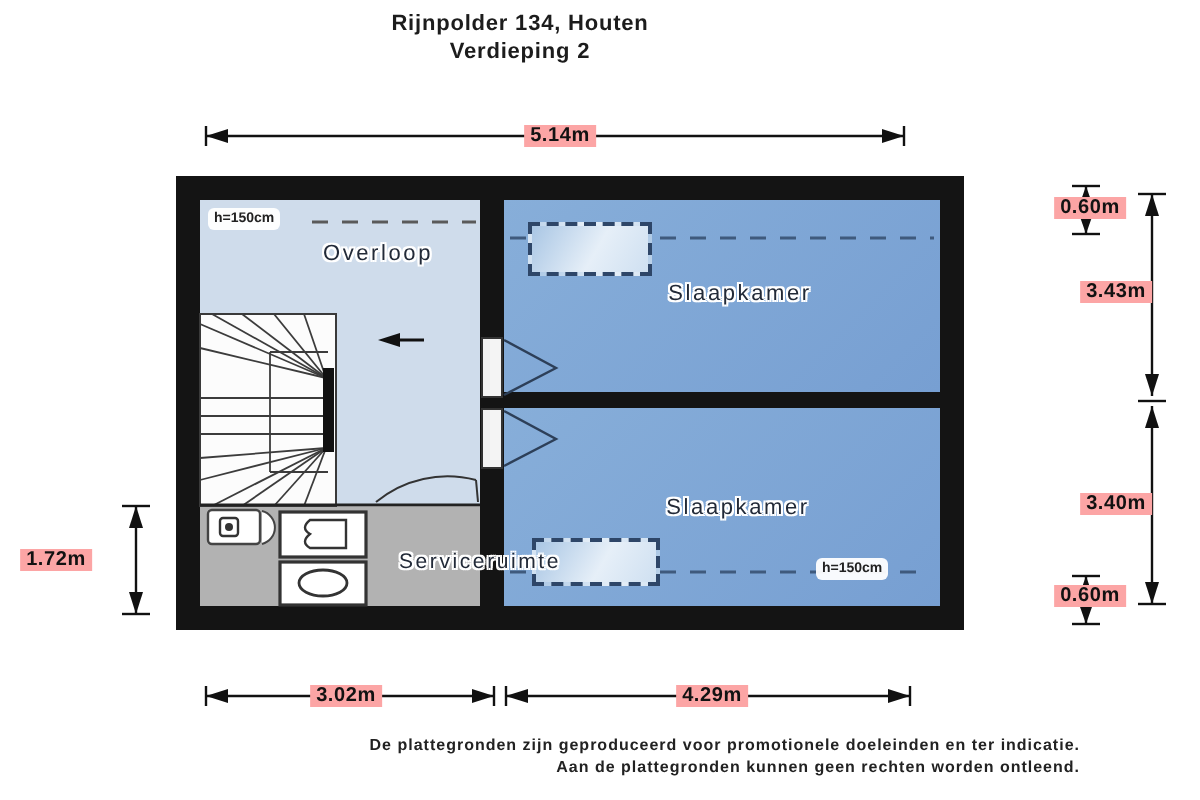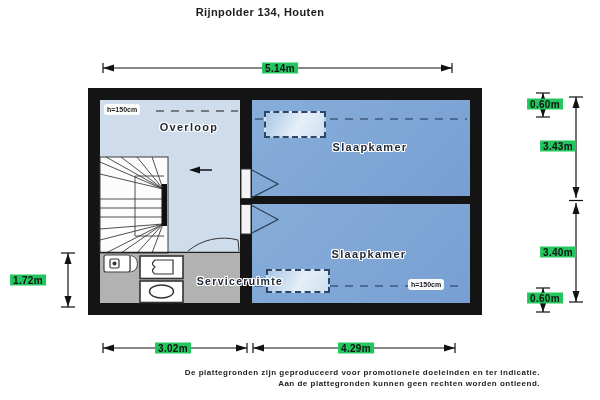--- a/index.html
+++ b/index.html
@@ -5,46 +5,47 @@
   html,body{margin:0;padding:0;background:#fff;}
   .stage{position:relative;width:600px;height:400px;background:#ffffff;
          font-family:"Liberation Sans",sans-serif;overflow:hidden;}
   .abs{position:absolute;}
   
   .ttl{left:0;width:520px;text-align:center;font-weight:bold;font-size:11px;
        color:#1c1c1c;letter-spacing:.4px;z-index:12;}
   
   .wall{background:#141414;z-index:1;}
   .room{z-index:2;}
-  .room-label{font-weight:bold;font-size:11px;color:#222a38;letter-spacing:1.3px;
+  .room-label{font-weight:normal;font-size:11px;color:#222a38;letter-spacing:1.3px;
       white-space:nowrap;transform:translate(-50%,-50%);z-index:10;
       text-shadow:-1px 0 #fff,1px 0 #fff,0 -1px #fff,0 1px #fff,
                   -1px -1px #fff,1px -1px #fff,-1px 1px #fff,1px 1px #fff;padding-left:28px;}
   .hnote{font-weight:bold;font-size:7px;line-height:9px;color:#222;
       background:rgba(255,255,255,.95);padding:1px 3px;border-radius:3px;
       white-space:nowrap;z-index:10;}
   .sky{border:2px dashed #2e4668;background:linear-gradient(120deg,#a9c6e4,#e6eff8 55%,#cfe0f1);
       z-index:6;}
-  .dim{font-weight:bold;font-size:10px;color:#121212;background:#22c55e;padding:0 3px;
+  .dim{font-weight:bold;font-size:10px;color:#121212;background:#fca5a5;padding:0 3px;
       white-space:nowrap;transform:translate(-50%,-50%);z-index:10;letter-spacing:.3px;text-align:center;}
   .disc{left:0;width:540px;text-align:right;font-weight:bold;font-size:8px;
       color:#222;letter-spacing:.5px;z-index:12;}
   svg.overlay{position:absolute;left:0;top:0;z-index:5;}
   .dimln{stroke:#111;stroke-width:1.2;fill:none;}
   .dimfl{fill:#111;stroke:none;}
   .stair{stroke:#3c3c3c;stroke-width:.9;fill:none;}
   .dashb{stroke:#3f5a7d;stroke-width:1.5;stroke-dasharray:8 7;fill:none;}
   .dashg{stroke:#5a5a5a;stroke-width:1.5;stroke-dasharray:8 7;fill:none;}
 </style>
 </head>
 <body>
 
 <div class="stage">
 
   <div class="abs ttl" style="top:6px;">Rijnpolder 134, Houten</div>
+  <div class="abs ttl" style="top:20px;">Verdieping 2</div>
 
   <div class="abs wall" style="left:88px;top:88px;width:394px;height:227px;"></div>
 
   <div class="abs room" style="left:100px;top:100px;width:140px;height:153px;background:#cfdceb;"></div>
   <div class="abs room" style="left:100px;top:253px;width:140px;height:50px;background:#b2b2b2;"></div>
   <div class="abs room" style="left:252px;top:100px;width:218px;height:96px;background:linear-gradient(135deg,#87aed9,#779fd2);"></div>
   <div class="abs room" style="left:252px;top:204px;width:218px;height:99px;background:linear-gradient(135deg,#87aed9,#779fd2);"></div>
 
   <div class="abs wall" style="left:240px;top:100px;width:12px;height:203px;z-index:3;"></div>
   <div class="abs wall" style="left:252px;top:196px;width:218px;height:8px;z-index:3;"></div>

